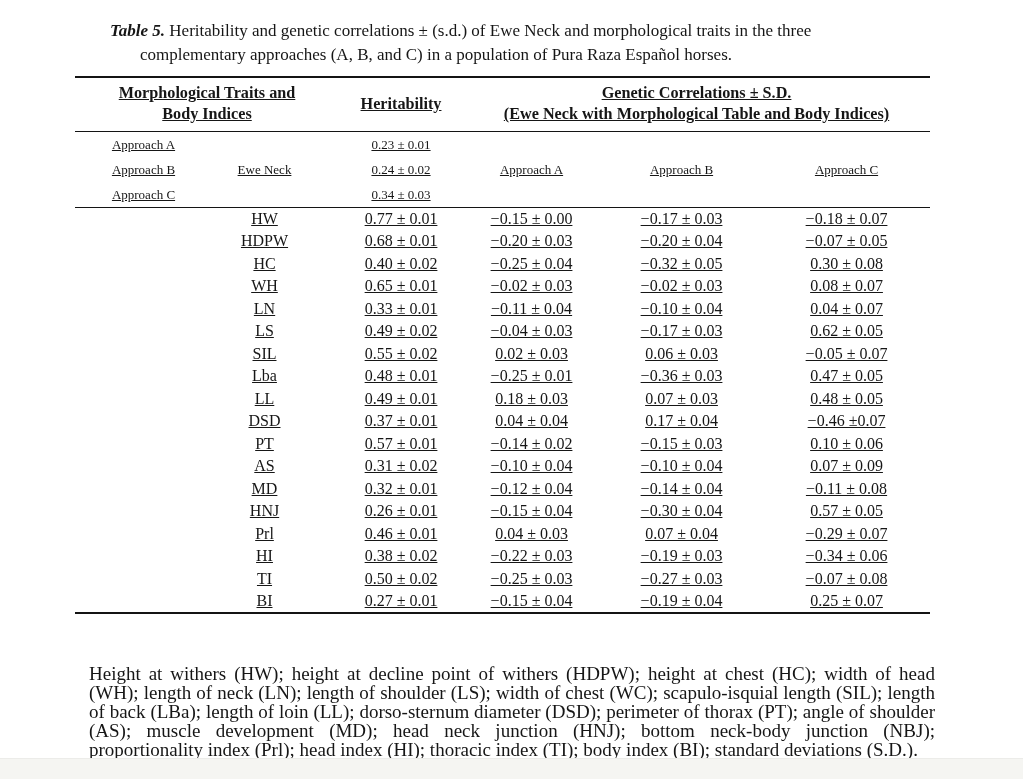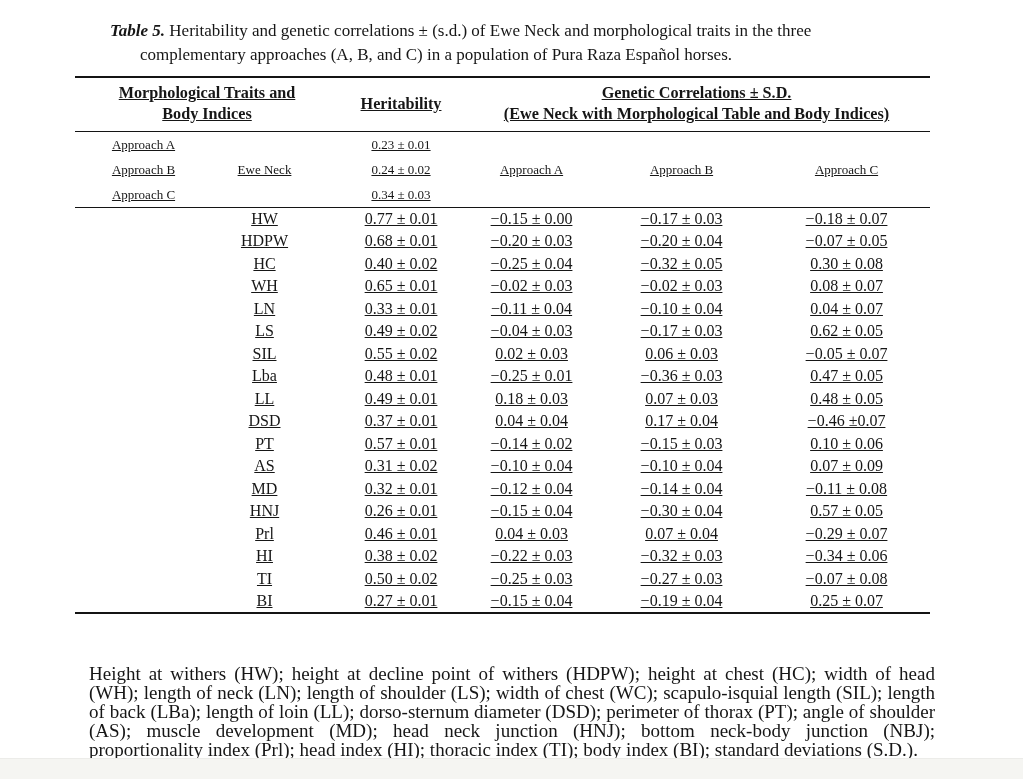--- a/index.html
+++ b/index.html
@@ -254,21 +254,21 @@
           <td>0.46 ± 0.01</td>
           <td>0.04 ± 0.03</td>
           <td>0.07 ± 0.04</td>
           <td>−0.29 ± 0.07</td>
         </tr>
         <tr>
           <td></td>
           <td>HI</td>
           <td>0.38 ± 0.02</td>
           <td>−0.22 ± 0.03</td>
-          <td>−0.32 ± 0.03</td>
+          <td>−0.19 ± 0.03</td>
           <td>−0.34 ± 0.06</td>
         </tr>
         <tr>
           <td></td>
           <td>TI</td>
           <td>0.50 ± 0.02</td>
           <td>−0.25 ± 0.03</td>
           <td>−0.27 ± 0.03</td>
           <td>−0.07 ± 0.08</td>
         </tr>

